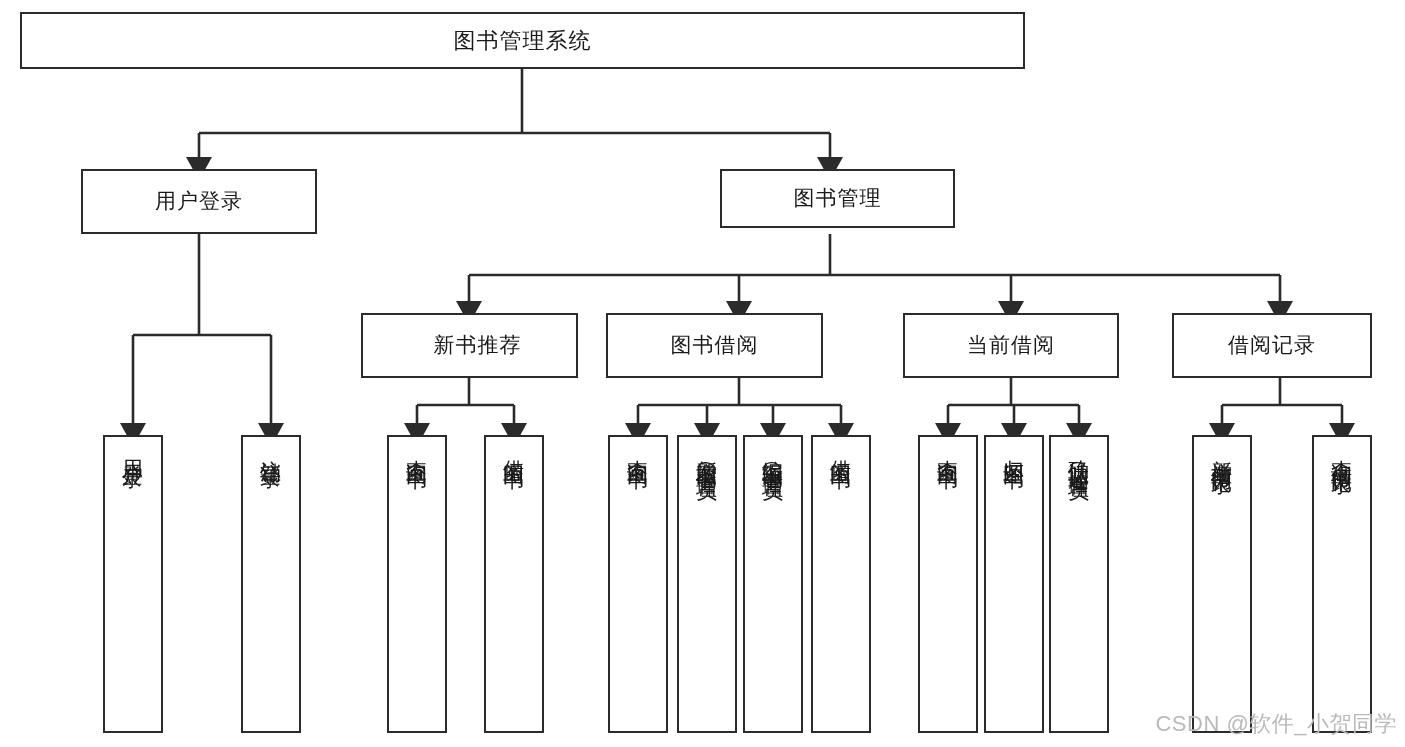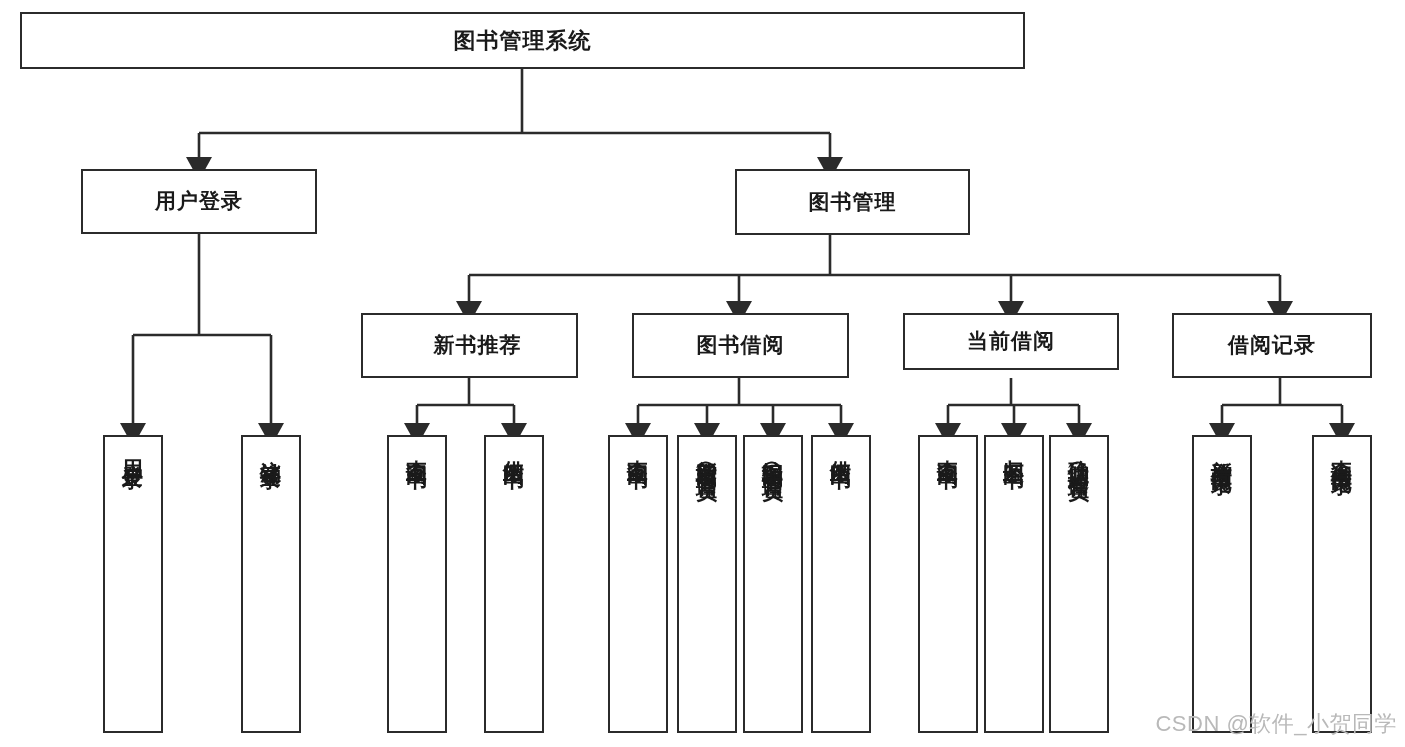--- a/index.html
+++ b/index.html
@@ -34,21 +34,20 @@
     align-items: center;
     justify-content: center;
     color: #1a1a1a;
     z-index: 2;
   }
   .node .label {
     display: block;
     text-align: right;
     line-height: 1.15;
     white-space: nowrap;
-    font-weight: bold;
   }
   
   .node.horiz .label {
     font-size: 21px;
     letter-spacing: 1px;
   }
   .node.root .label {
     font-size: 22px;
   }
   
@@ -134,31 +133,31 @@
     </g>
   </svg>
 
   <div class="node horiz root" style="left: 20px; top: 12px; width: 1005px; height: 57px;">
     <span class="label">图书管理系统</span>
   </div>
 
   <div class="node horiz" style="left: 81px; top: 169px; width: 236px; height: 65px;">
     <span class="label">用户登录</span>
   </div>
-  <div class="node horiz" style="left: 735px; top: 169px; width: 235px; height: 66px;">
+  <div class="node horiz" style="left: 720px; top: 169px; width: 235px; height: 59px;">
     <span class="label">图书管理</span>
   </div>
 
   <div class="node horiz" style="left: 361px; top: 313px; width: 217px; height: 65px; padding-left: 16px;">
     <span class="label">新书推荐</span>
   </div>
-  <div class="node horiz" style="left: 632px; top: 313px; width: 217px; height: 65px;">
+  <div class="node horiz" style="left: 606px; top: 313px; width: 217px; height: 65px;">
     <span class="label">图书借阅</span>
   </div>
-  <div class="node horiz" style="left: 903px; top: 313px; width: 216px; height: 57px;">
+  <div class="node horiz" style="left: 903px; top: 313px; width: 216px; height: 65px;">
     <span class="label">当前借阅</span>
   </div>
   <div class="node horiz" style="left: 1172px; top: 313px; width: 200px; height: 65px;">
     <span class="label">借阅记录</span>
   </div>
 
   <div class="node vert" style="left: 103px; top: 435px; width: 60px; height: 298px;">
     <span class="label">用户登录</span>
   </div>
   <div class="node vert" style="left: 241px; top: 435px; width: 60px; height: 298px;">

